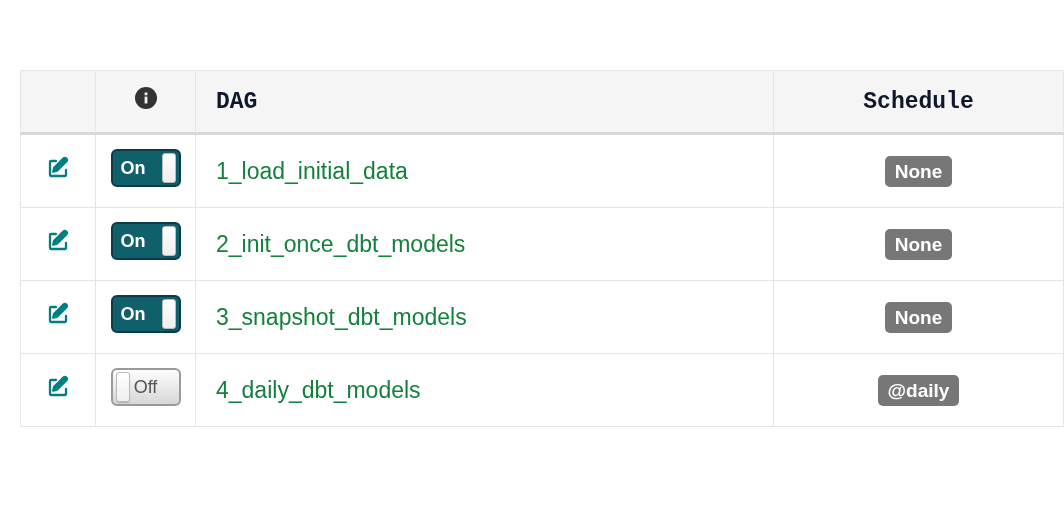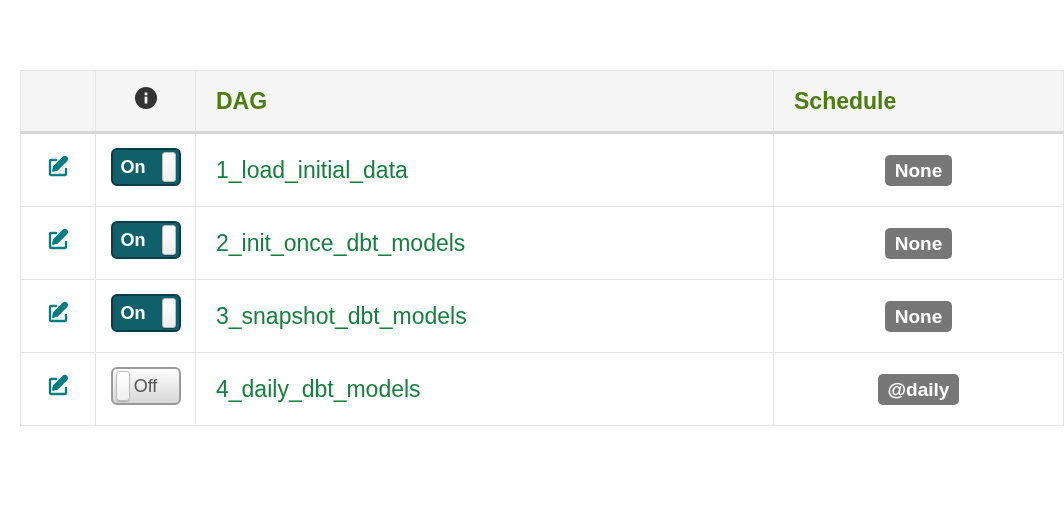--- a/index.html
+++ b/index.html
@@ -20,26 +20,27 @@
       table-layout: fixed;
     }
     table.dags thead th {
       background: #f5f5f5;
       border: 1px solid #e5e5e5;
       border-bottom: 3px solid #d7d7d7;
       padding: 16px 20px;
       text-align: left;
       font-weight: 700;
       font-size: 23px;
-      color: #4d7c0f;
+      color: #0f172a;
       vertical-align: middle;
+      font-family: Liberation Mono, monospace;
     }
     table.dags thead th.col-edit { width: 75px; }
     table.dags thead th.col-toggle { width: 100px; text-align: center; padding: 16px 8px; }
-    table.dags thead th.col-schedule { }
+    table.dags thead th.col-schedule { text-align: center; }
     table.dags tbody td {
       border: 1px solid #e5e5e5;
       padding: 18px 20px;
       font-size: 23px;
       vertical-align: middle;
     }
     table.dags tbody td.cell-edit { text-align: center; padding: 18px 10px; }
     table.dags tbody td.cell-toggle { text-align: center; padding: 14px 8px; }
     table.dags tbody td.cell-schedule { text-align: center; }
 

